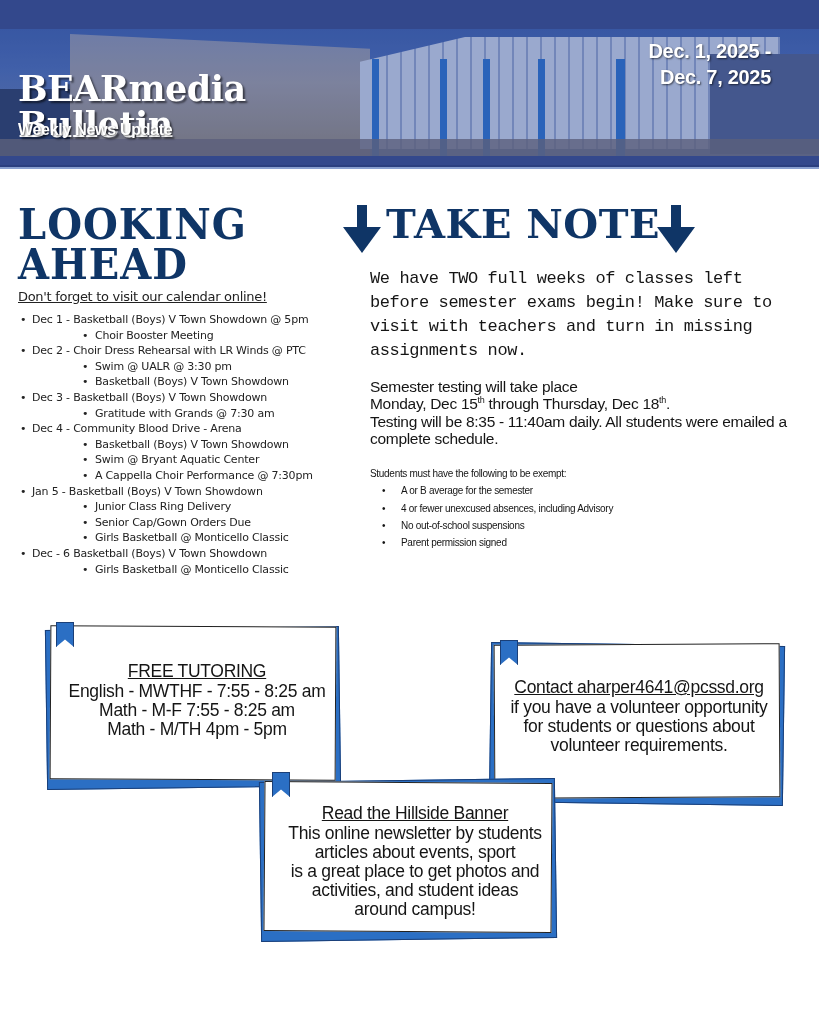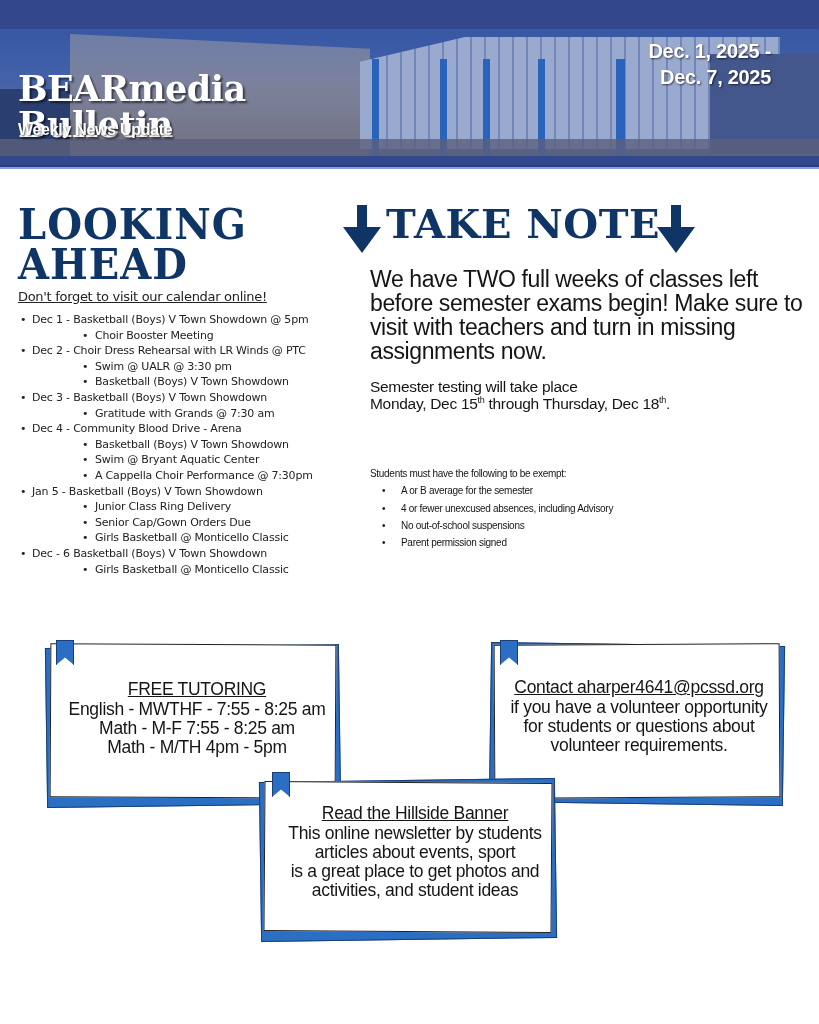--- a/index.html
+++ b/index.html
@@ -39,21 +39,21 @@
   .events { position: absolute; left: 20px; top: 312px; font-family: "DejaVu Sans", sans-serif; font-size: 11px; line-height: 15.6px; color: #222; letter-spacing: -0.2px; }
   .ev-main { position: relative; padding-left: 12px; white-space: nowrap; }
   .ev-main::before { content: "•"; position: absolute; left: 0; top: 0; }
   .ev-sub { position: relative; padding-left: 75px; white-space: nowrap; }
   .ev-sub::before { content: "•"; position: absolute; left: 62px; top: 0; }
 
   
   .tn-arrow { position: absolute; top: 205px; width: 38px; height: 48px; }
   .tn-title { position: absolute; left: 386px; top: 204px; color: #0f3566; font-family: "DejaVu Serif", serif; font-weight: 900;
     font-size: 40px; line-height: 40px; letter-spacing: 0.5px; }
-  .tn-lead { position: absolute; left: 370px; top: 267px; width: 440px; font-family: Liberation Sans, sans-serif; font-size: 23px; line-height: 24px; color: #151515; letter-spacing: -0.4px; }
+  .tn-lead { position: absolute; left: 370px; top: 267px; width: 440px; font-family: Liberation Mono, monospace; font-size: 17px; line-height: 24px; color: #151515; letter-spacing: -0.4px; }
   .tn-body { position: absolute; left: 370px; top: 378px; width: 440px; font-family: "Liberation Sans", sans-serif; font-size: 15.5px; line-height: 17.3px; color: #151515; letter-spacing: -0.3px; }
   .tn-body sup { font-size: 9px; line-height: 0; vertical-align: super; }
   .tn-reqs { position: absolute; left: 370px; top: 465px; width: 440px; font-family: "Liberation Sans", sans-serif; font-size: 10px; line-height: 17.3px; color: #151515; letter-spacing: -0.3px; }
   .req { position: relative; padding-left: 31px; }
   .req::before { content: "•"; position: absolute; left: 12px; top: 0; }
 
   
   .card { position: absolute; }
   .card .back { position: absolute; background: #2b6fc4; border: 1px solid #1a3f78; }
   .card .front { position: absolute; background: #fff; border: 1.5px solid #222; }
@@ -124,32 +124,33 @@
 <div class="tn-title">TAKE NOTE</div>
 <svg class="tn-arrow" style="left:657px" viewBox="0 0 38 48">
   <rect x="14" y="0" width="10" height="26" fill="#0f3566"></rect>
   <polygon points="0,22 38,22 19,48" fill="#0f3566"></polygon>
 </svg>
 
 <div class="tn-lead">We have TWO full weeks of classes left before semester exams begin! Make sure to visit with teachers and turn in missing assignments now.</div>
 <div class="tn-body">
   <div>Semester testing will take place</div>
   <div><span>Monday, Dec 15</span><sup>th</sup><span> through Thursday, Dec 18</span><sup>th</sup><span>.</span></div>
+  <div>Testing will be 8:35 - 11:40am daily. All students were emailed a complete schedule.</div>
 </div>
 <div class="tn-reqs">
   <div>Students must have the following to be exempt:</div>
   <div id="reqs">
       <div class="req">A or B average for the semester</div>
       <div class="req">4 or fewer unexcused absences, including Advisory</div>
       <div class="req">No out-of-school suspensions</div>
       <div class="req">Parent permission signed</div>
     </div>
 </div>
 
-<div class="card" style="left:44px;top:638px;width:300px;height:172px">
+<div class="card" style="left:44px;top:620px;width:300px;height:172px">
   <div class="back" style="left:2px;top:8px;width:294px;height:160px;transform:rotate(-0.8deg)"></div>
   <div class="front" style="left:6px;top:6px;width:286px;height:154px;transform:rotate(0.3deg)"></div>
   <div class="ribbon" style="left:12px;top:2px"></div>
   <div class="card-content" style="top:40px;left:8px;width:290px">
     <div class="card-head">FREE TUTORING</div>
     <div class="card-line">English - MWTHF - 7:55 - 8:25 am</div>
     <div class="card-line">Math - M-F 7:55 - 8:25 am</div>
     <div class="card-line">Math - M/TH 4pm - 5pm</div>
   </div>
 </div>
@@ -169,14 +170,15 @@
 <div class="card" style="left:258px;top:772px;width:304px;height:172px">
   <div class="back" style="left:2px;top:8px;width:296px;height:160px;transform:rotate(-0.8deg)"></div>
   <div class="front" style="left:6px;top:10px;width:288px;height:150px;transform:rotate(0.4deg)"></div>
   <div class="ribbon" style="left:14px;top:0px"></div>
   <div class="card-content" style="top:30px;left:8px;width:298px">
     <a class="card-head" style="display:block">Read the Hillside Banner</a>
     <div class="card-line">This online newsletter by students</div>
     <div class="card-line">articles about events, sport</div>
     <div class="card-line">is a great place to get photos and</div>
     <div class="card-line">activities, and student ideas</div>
+    <div class="card-line">around campus!</div>
   </div>
 </div>
 
 </body></html>

